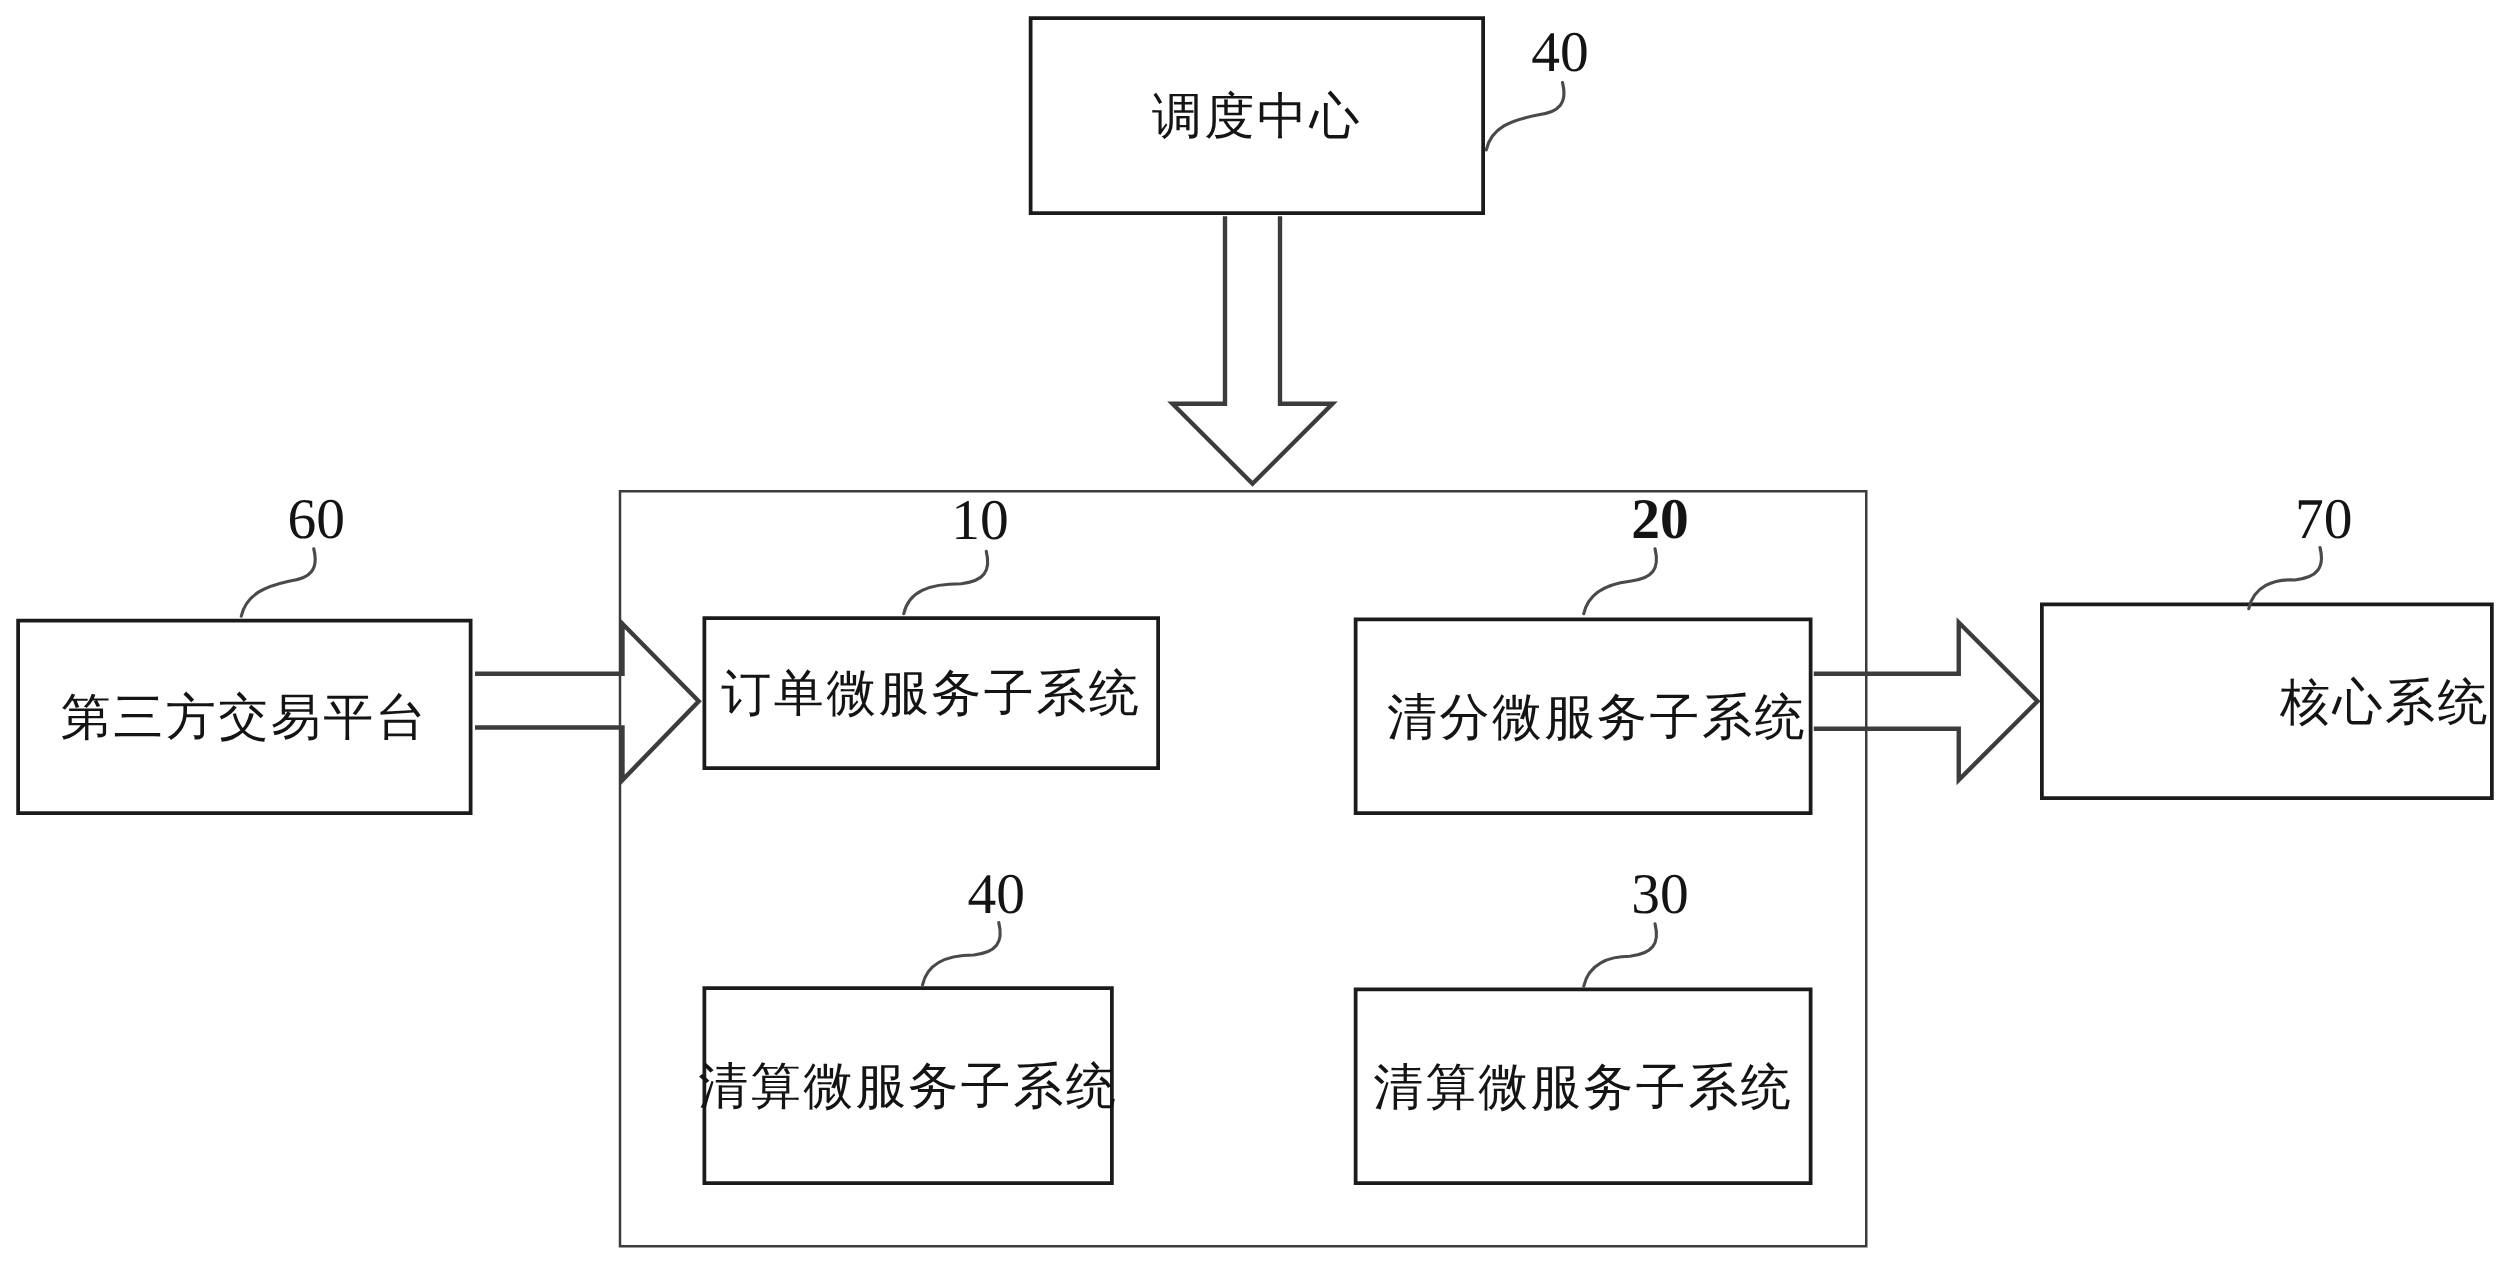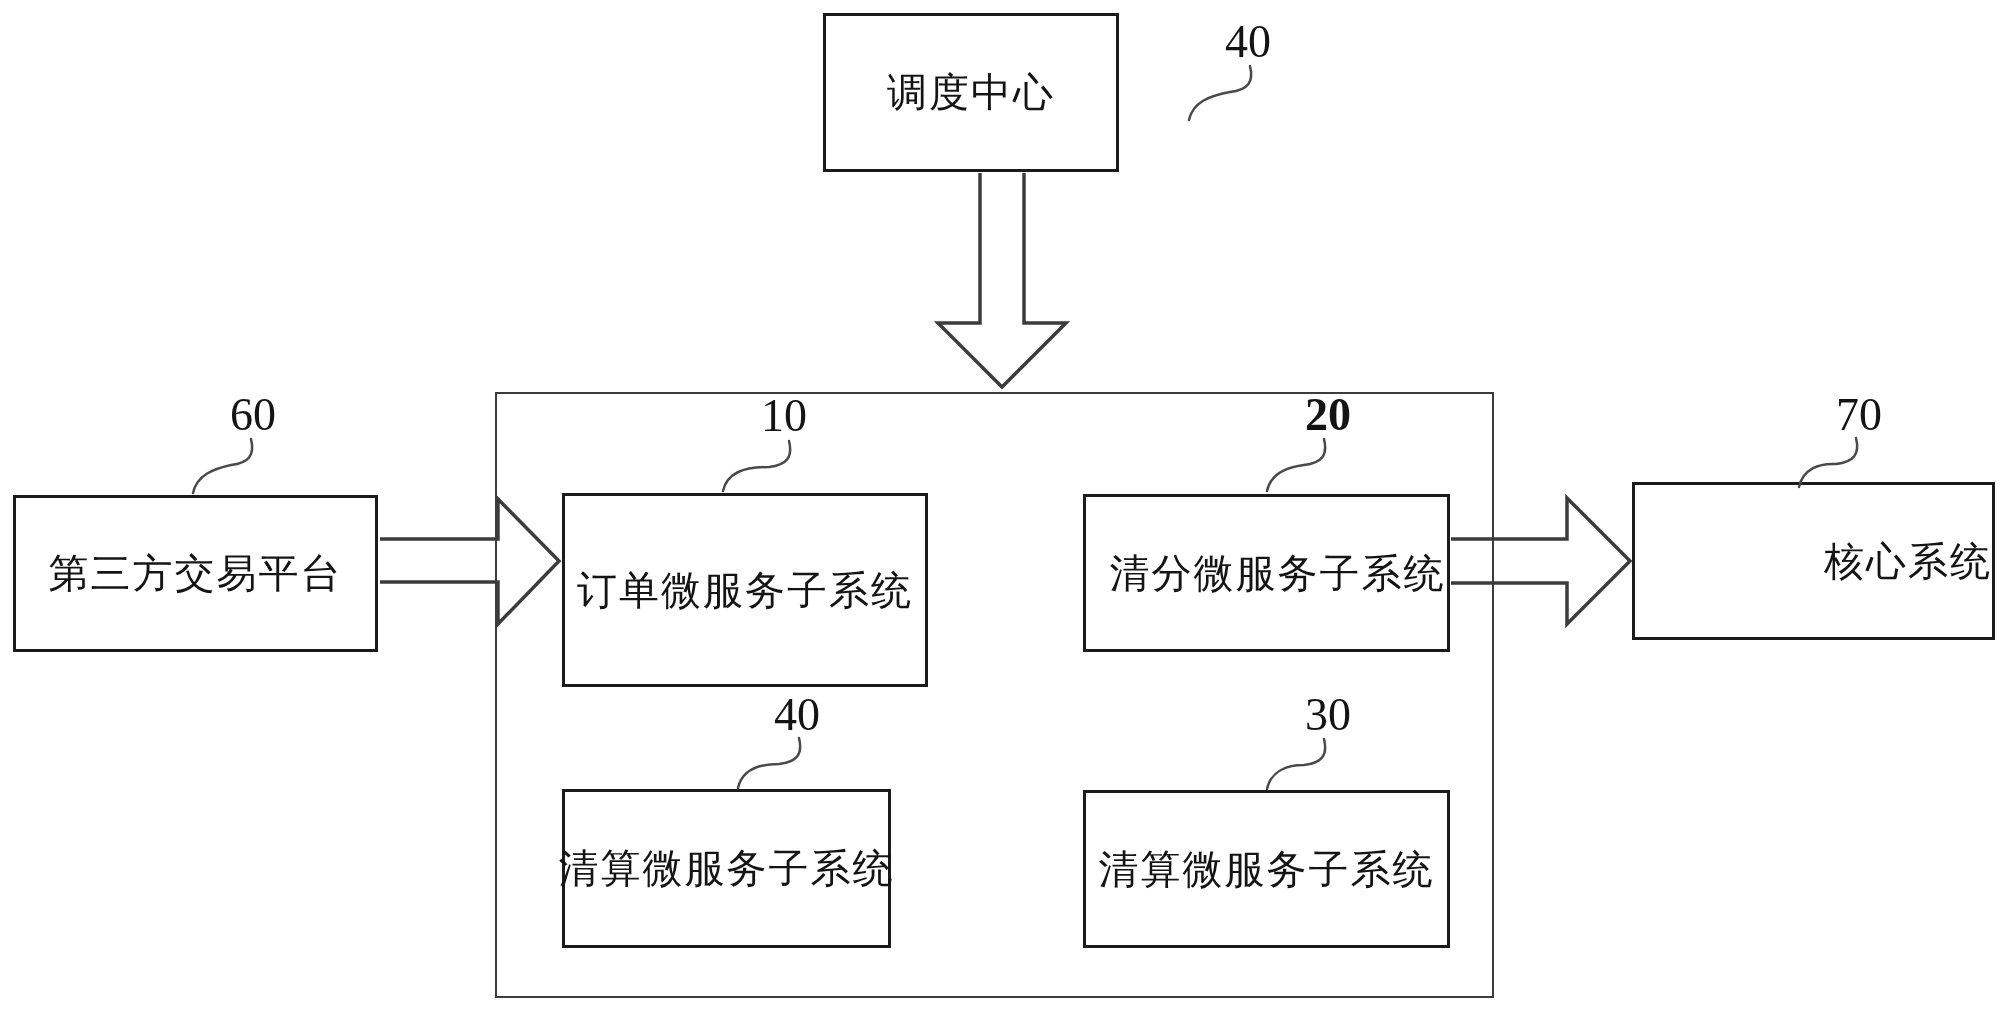--- a/index.html
+++ b/index.html
@@ -56,29 +56,29 @@
     z-index: 4;
   }
 </style>
 </head>
 <body>
 
 <div class="canvas">
 
   <div class="container-box" style="left:495px; top:392px; width:999px; height:606px;"></div>
 
-  <div class="node" style="left:823px; top:13px; width:296px; height:159px;">
+  <div class="node" style="left:823px; top:13px; width:365px; height:159px;">
     <span class="node-label">调度中心</span>
   </div>
 
   <div class="node" style="left:13px; top:495px; width:365px; height:157px;">
     <span class="node-label">第三方交易平台</span>
   </div>
 
-  <div class="node" style="left:562px; top:493px; width:366px; height:194px;">
+  <div class="node" style="left:562px; top:493px; width:366px; height:123px;">
     <span class="node-label">订单微服务子系统</span>
   </div>
 
   <div class="node" style="left:1083px; top:494px; width:367px; height:158px;padding-left:22px;">
     <span class="node-label">清分微服务子系统</span>
   </div>
 
   <div class="node" style="left:562px; top:789px; width:329px; height:159px;">
     <span class="node-label">清算微服务子系统</span>
   </div>

